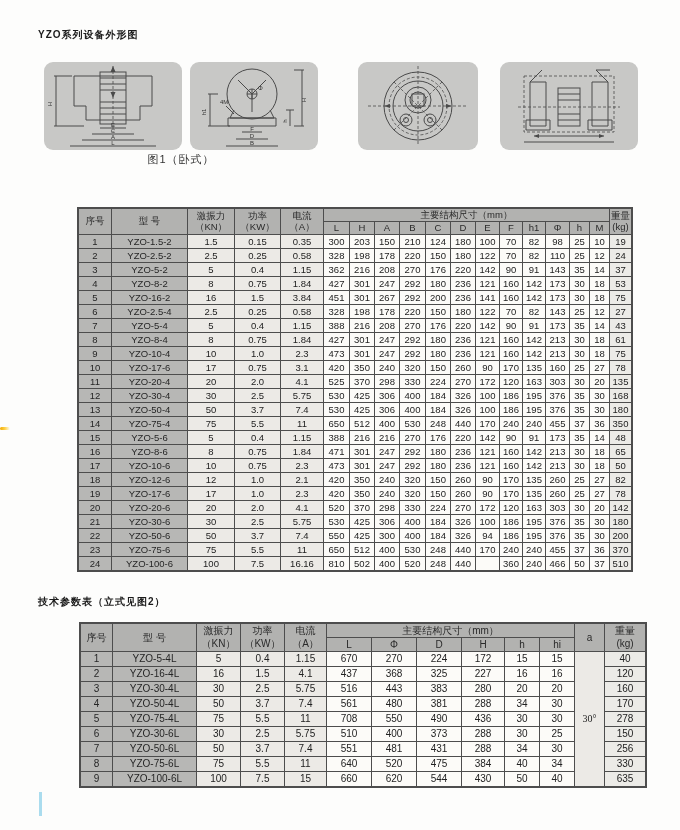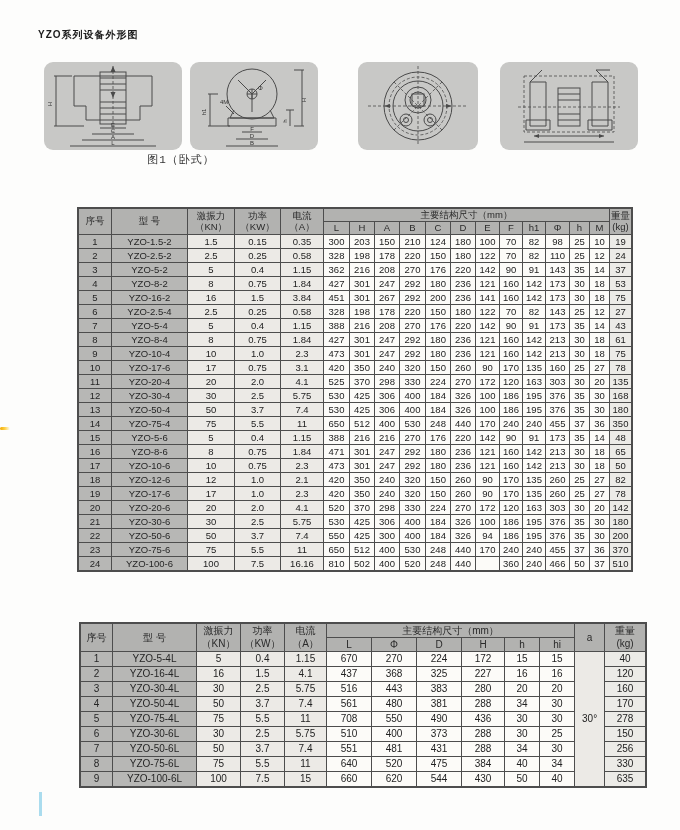--- a/index.html
+++ b/index.html
@@ -24,21 +24,21 @@
   .t1 th{font-size:9.5px;line-height:1.25;}
   .t1 td{height:13px;line-height:13px;}
   .t2{left:80px;top:623px;width:565px;font-size:10px;}
   .t2 th{font-size:10px;line-height:1.3;}
   .t2 td{height:14px;line-height:14px;}
 
   .c-seq,.c-model{background:#b7b7b5;color:#262626;}
   .c-val{background:#eceae6;}
   .c-dim,.c-dim2{background:#fcfbf8;}
   .c-wt,.c-wt2{background:#ecebe7;}
-  .c-a{background:#eceae6;font-size:10px;}
+  .c-a{background:#eceae6;font-size:10px;font-family:Liberation Serif, serif;}
 
   .hd2 div{line-height:1.25;}
   .outer{outline:1px solid #4d4d4d;}
 
   .mark-orange{position:absolute;left:0;top:427px;width:10px;height:3px;
     background:linear-gradient(90deg,#f2a900,#ffd34d,rgba(255,255,255,0));border-radius:2px;}
   .mark-blue{position:absolute;left:39px;top:792px;width:3px;height:24px;background:#aadcee;}
 </style>
 </head>
 <body>
@@ -84,21 +84,21 @@
       <path class="dl" d="M36,84 H88"></path>
         <text class="dtx" x="62" y="83" text-anchor="middle">B</text>
       <path class="dl" d="M112,8 V64 M104,8 h10 M104,64 h10"></path>
       <text class="dtx" x="116" y="38" transform="rotate(-90 116 38)" text-anchor="middle">H</text>
       <path class="dl" d="M100,48 V64 M96,48 h8"></path>
       <text class="dtx" x="97" y="59" transform="rotate(-90 97 59)" text-anchor="middle">h</text>
       <text class="dtx" x="68" y="28">Φ</text>
     </svg>
   </div>
 
-  <div class="caption" style="left:44px;width:274px;font-family:Liberation Mono, monospace;">图1（卧式）</div>
+  <div class="caption" style="left:44px;width:274px;">图1（卧式）</div>
 
   <div class="dbox" style="left:358px;width:120px;">
     <svg viewBox="0 0 120 88">
       <circle class="dl" cx="60" cy="44" r="34"></circle>
       <circle class="dld" cx="60" cy="44" r="29"></circle>
       <circle class="dl" cx="60" cy="44" r="25"></circle>
       <path class="dld" d="M10,44 H110 M60,4 V84 M36,20 L84,68 M84,20 L36,68"></path>
       <circle class="dl" cx="60" cy="38" r="13"></circle>
       <circle class="dl" cx="60" cy="38" r="8"></circle>
       <rect class="dl" x="54" y="32" width="12" height="12"></rect>
@@ -661,20 +661,21 @@
           <td class="c-dim">360</td>
           <td class="c-dim">240</td>
           <td class="c-dim">466</td>
           <td class="c-dim">50</td>
           <td class="c-dim">37</td>
           <td class="c-wt">510</td>
         </tr>
       </tbody>
   </table>
 
+  <div class="title" style="top:595px;">技术参数表（立式见图2）</div>
 
   <table class="t2 outer">
     <colgroup>
       <col style="width:32px">
         <col style="width:84px">
         <col style="width:44px">
         <col style="width:44px">
         <col style="width:42px">
       <col style="width:45px">
         <col style="width:45px">

